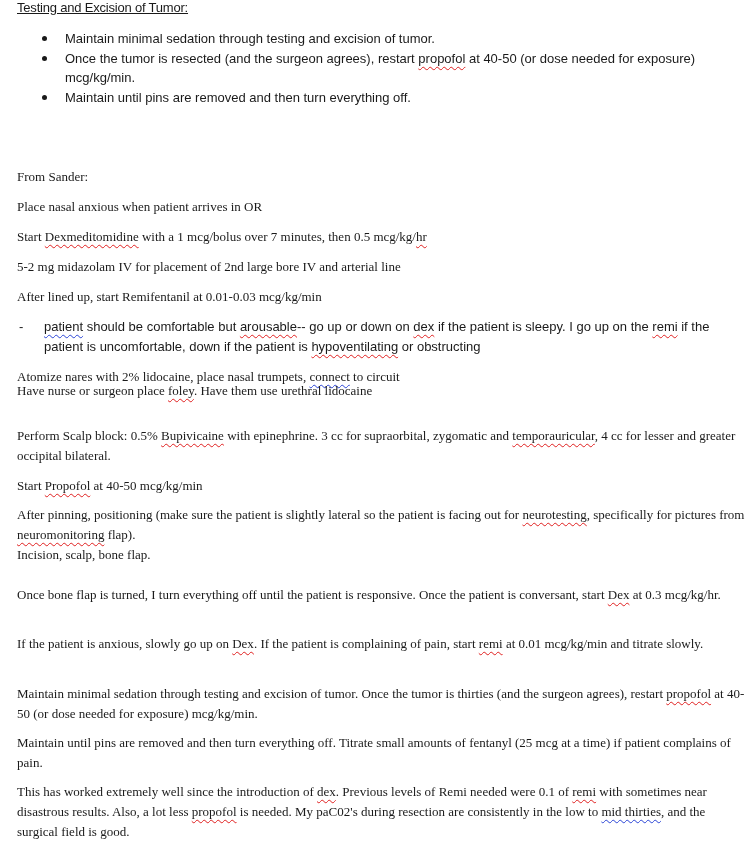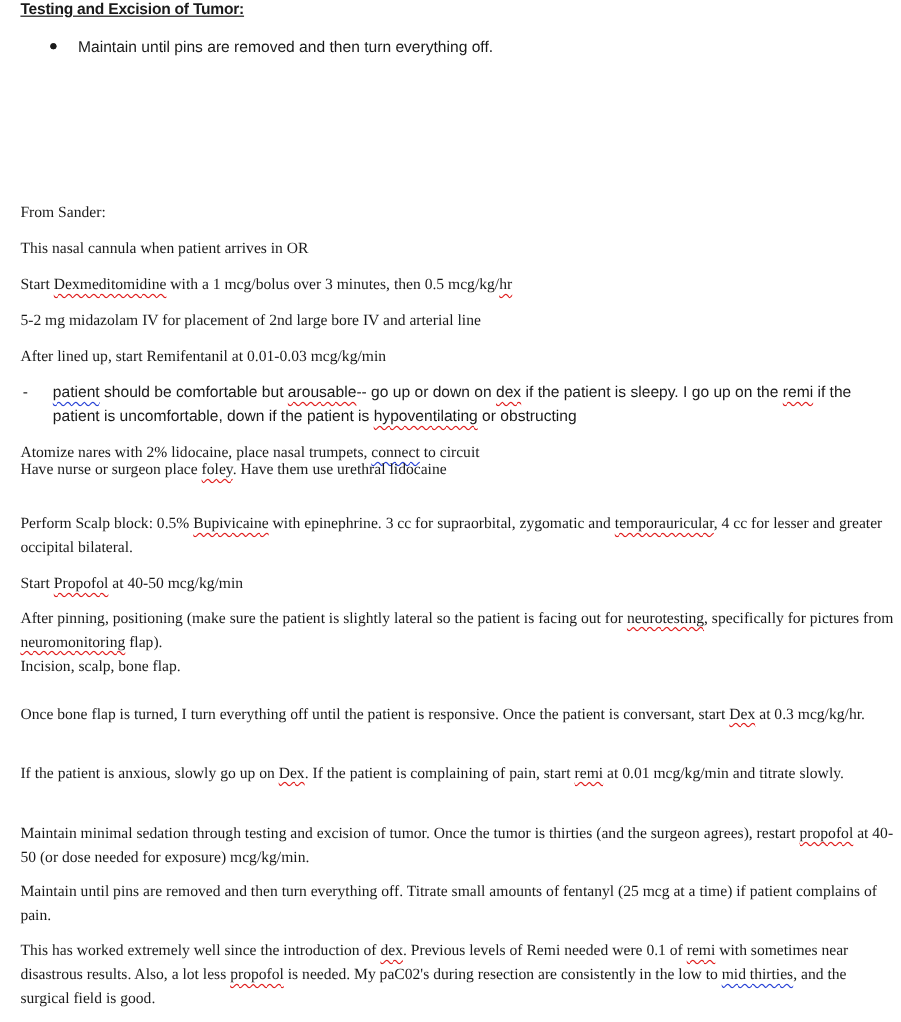--- a/index.html
+++ b/index.html
@@ -2,21 +2,21 @@
 <html><head>
   <meta charset="utf-8">
   <style>
     html, body { margin: 0; padding: 0; background: #ffffff; }
     body {
       width: 751px; height: 852px; overflow: hidden; position: relative;
       font-family: "Liberation Sans", sans-serif; font-size: 13px; color: #1a1a1a;
     }
     .doc { position: absolute; left: 17px; top: 0; width: 728px; }
     .heading {
-      position: absolute; left: 0; top: 0; font-weight: bold; text-decoration: underline;
+      position: absolute; left: 0; top: 0; font-weight: normal; text-decoration: underline;
       font-size: 13px; letter-spacing: -0.2px;
     }
     .bullets { position: absolute; left: 0; top: 29px; width: 728px; margin: 0; padding: 0; list-style: none; }
     .bullets li { position: relative; padding-left: 48px; line-height: 19.5px; margin-bottom: 0; }
     .bullets li .dot {
       position: absolute; left: 25px; top: 7px; width: 5px; height: 5px; border-radius: 50%; background: #1a1a1a;
     }
     .p { position: absolute; left: 0; width: 728px; line-height: 20px; font-family: Liberation Serif, serif; }
     .dash-item { position: absolute; left: 0; width: 728px; line-height: 20px; }
     .dash-item .dash { position: absolute; left: 2px; top: 0; }
@@ -24,27 +24,28 @@
     .sp { text-decoration: underline wavy #e02020; text-decoration-thickness: 1px; text-underline-offset: 3px; }
     .gr { text-decoration: underline wavy #2a44d6; text-decoration-thickness: 1px; text-underline-offset: 3px; }
   </style>
 </head>
 <body>
 
 <div class="doc">
   <div class="heading">Testing and Excision of Tumor:</div>
 
   <ul class="bullets">
-    <li><span class="dot"></span></li>
+    <li><span class="dot"></span><span>Maintain minimal sedation through testing and excision of tumor.</span></li>
+    <li><span class="dot"></span><span>Once the tumor is resected (and the surgeon agrees), restart </span><span class="sp">propofol</span><span> at 40-50 (or dose needed for exposure) mcg/kg/min.</span></li>
     <li><span class="dot"></span><span>Maintain until pins are removed and then turn everything off.</span></li>
   </ul>
 
   <div class="p" style="top:167px">From Sander:</div>
-  <div class="p" style="top:197px">This nasal cannula when patient arrives in OR</div>
-  <div class="p" style="top:227px"><span>Start </span><span class="sp">Dexmeditomidine</span><span> with a 1 mcg/bolus over 3 minutes, then 0.5 mcg/kg/</span><span class="sp">hr</span></div>
+  <div class="p" style="top:197px">Place nasal anxious when patient arrives in OR</div>
+  <div class="p" style="top:227px"><span>Start </span><span class="sp">Dexmeditomidine</span><span> with a 1 mcg/bolus over 7 minutes, then 0.5 mcg/kg/</span><span class="sp">hr</span></div>
   <div class="p" style="top:257px">5-2 mg midazolam IV for placement of 2nd large bore IV and arterial line</div>
   <div class="p" style="top:287px">After lined up, start Remifentanil at 0.01-0.03 mcg/kg/min</div>
 
   <div class="dash-item" style="top:317px">
     <span class="dash">-</span>
     <span class="txt"><span class="gr">patient</span><span> should be comfortable but </span><span class="sp">arousable</span><span>-- go up or down on </span><span class="sp">dex</span><span> if the patient is sleepy.  I go up on the </span><span class="sp">remi</span><span> if the patient is uncomfortable, down if the patient is </span><span class="sp">hypoventilating</span><span> or obstructing</span></span>
   </div>
 
   <div class="p" style="top:367px"><span>Atomize nares with 2% lidocaine, place nasal trumpets, </span><span class="gr">connect</span><span> to circuit</span></div>
   <div class="p" style="top:381px"><span>Have nurse or surgeon place </span><span class="sp">foley</span><span>.  Have them use urethral lidocaine</span></div>

